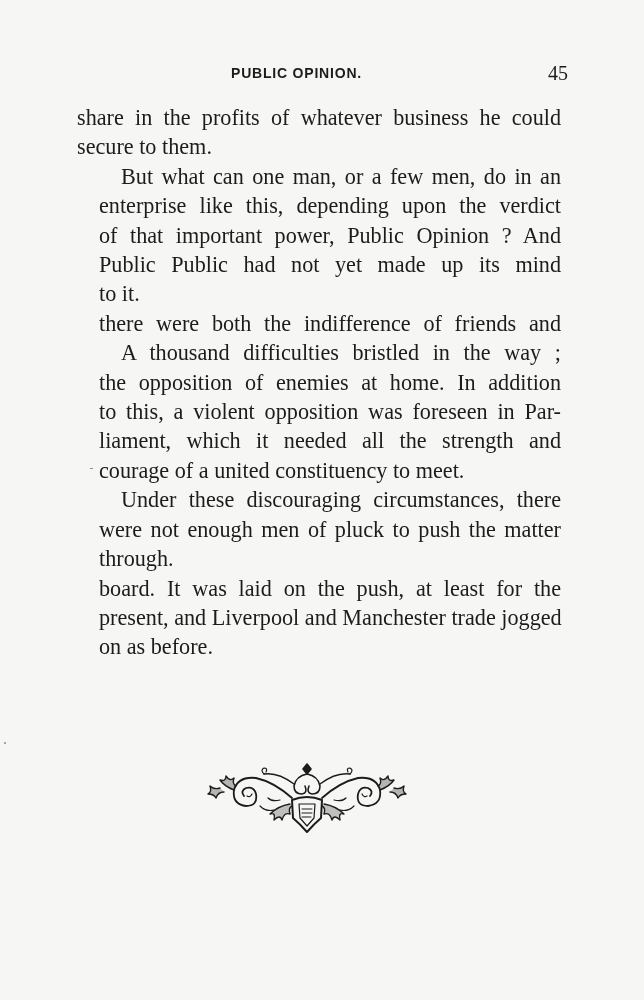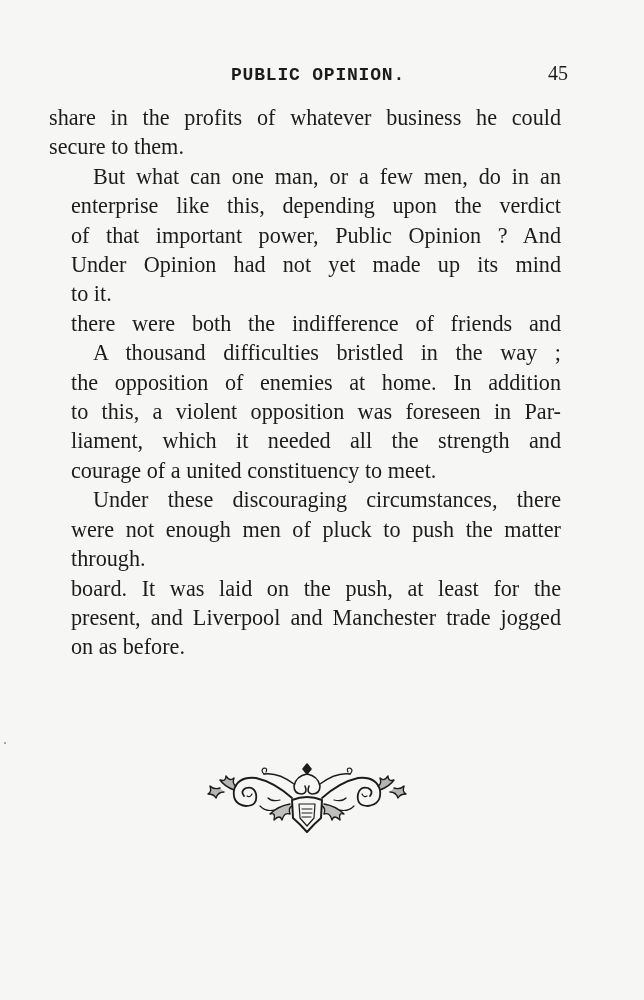--- a/index.html
+++ b/index.html
@@ -19,23 +19,23 @@
       position: absolute;
       top: 62px;
       left: 48px;
       width: 548px;
       height: 26px;
     }
     .running-title {
       position: absolute;
       left: 183px;
       top: 3px;
-      font-family: Liberation Mono, monospace;
+      font-family: Liberation Sans, sans-serif;
       font-weight: bold;
-      font-size: 18px;
+      font-size: 14px;
       letter-spacing: 0.8px;
     }
     .page-number {
       position: absolute;
       right: 28px;
       top: 0px;
       font-family: "Liberation Serif", serif;
       font-size: 20px;
     }
     .text-block {
@@ -54,20 +54,21 @@
       text-indent: 22px;
     }
     .text-block p.continuation {
       text-indent: 0;
     }
     .text-block .line {
       display: block;
       text-align: justify;
       text-align-last: justify;
       white-space: nowrap;
+      margin-left: 28px;
     }
     .text-block .line.last {
       text-align-last: left;
     }
     .text-block .line.indent {
       padding-left: 22px;
     }
     .ornament {
       position: absolute;
       left: 204px;
@@ -93,21 +94,21 @@
 
 <div class="text-block">
   <p class="continuation">
     <span class="line">share in the profits of whatever business he could</span>
     <span class="line last">secure to them.</span>
   </p>
   <p>
     <span class="line indent">But what can one man, or a few men, do in an</span>
     <span class="line">enterprise like this, depending upon the verdict</span>
     <span class="line">of that important power, Public Opinion ?  And</span>
-    <span class="line">Under Opinion had not yet made up its mind</span>
+    <span class="line">Public Public had not yet made up its mind</span>
     <span class="line last">to it.</span>
   </p>
   <p>
     <span class="line">there were both the indifference of friends and</span>
     <span class="line indent">A thousand difficulties bristled in the way ;</span>
     <span class="line">the opposition of enemies at home.  In addition</span>
     <span class="line">to this, a violent opposition was foreseen in Par-</span>
     <span class="line">liament, which it needed all the strength and</span>
     <span class="line last">courage of a united constituency to meet.</span>
   </p>

